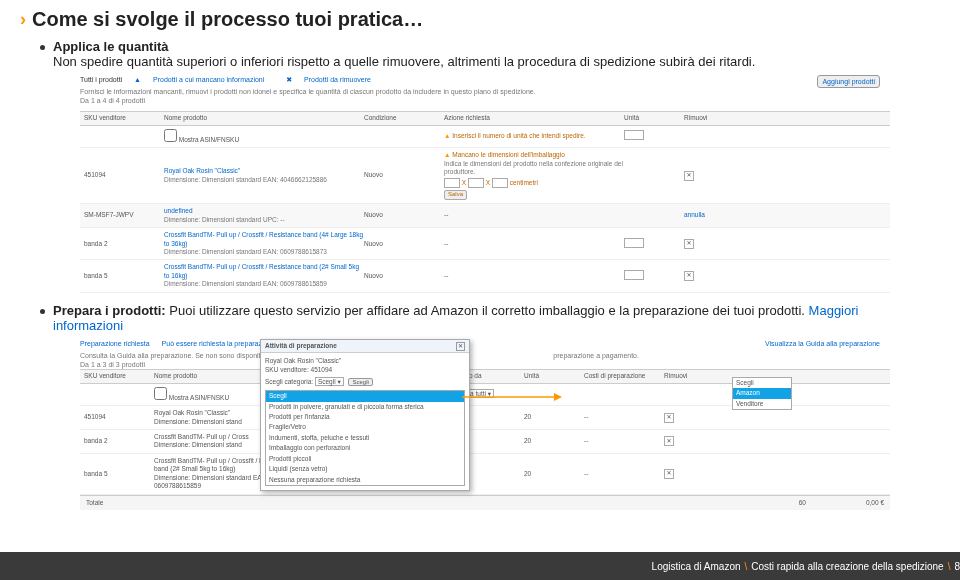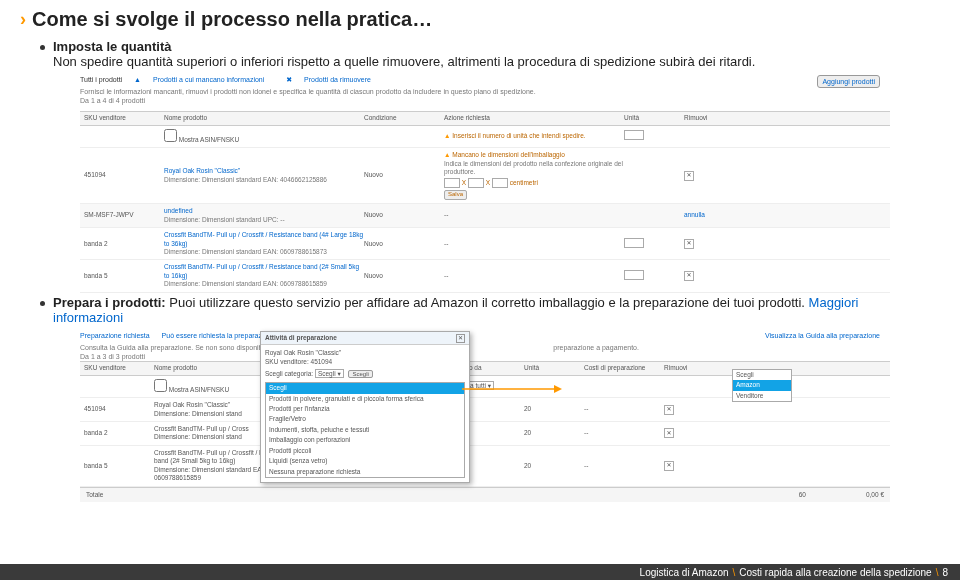--- a/index.html
+++ b/index.html
@@ -3,21 +3,21 @@
 <meta charset="utf-8">
 <style>
 *{box-sizing:border-box;margin:0;padding:0}
 body{font-family:Arial,Helvetica,sans-serif;width:960px;height:580px;background:#fff;position:relative;overflow:hidden}
 .chev{color:#f90;font-size:18px;font-weight:bold;margin-right:6px}
 .hdr{display:flex;align-items:center;padding:8px 20px 4px 20px}
 .hdr h1{font-size:20px;color:#222}
 .body{padding:4px 40px 0 40px;font-size:13px;color:#222}
 .bul{display:flex;gap:8px;margin-bottom:2px}
 .bul .dot{width:5px;height:5px;border-radius:50%;background:#333;margin-top:6px;flex:0 0 5px}
-.sec2{margin-top:0}
+.sec2{margin-top:8px}
 .link{color:#06c}
 .shot{margin:6px 30px 0 40px;border:0;font-size:7px;color:#555;line-height:1.3}
 .shot1{height:220px}
 .tabs{margin-bottom:3px}
 .tabs span{margin-right:10px;color:#06c}
 .ico-r{color:#c00}
 .ico-y{color:#f90}
 .addbtn{float:right;border:1px solid #999;border-radius:3px;padding:1px 4px;background:#eee;font-size:7px}
 .small{color:#777}
 .th{display:grid;grid-template-columns:80px 200px 80px 180px 60px 40px;background:#f5f5f5;border-top:1px solid #ccc;border-bottom:1px solid #ccc;padding:2px 4px;margin-top:6px;font-size:6.5px;color:#555}
@@ -44,36 +44,36 @@
 .ddl{border:1px solid #aaa;margin-top:3px}
 .ddl div{padding:1px 3px}
 .ddl .sel-on{background:#12a3e6;color:#fff}
 .scegli{border:1px solid #999;border-radius:2px;padding:0 3px;background:#eee;font-size:6px;margin-left:3px}
 .arrow{position:absolute;left:382px;top:52px;width:100px;height:12px;z-index:11}
 .arrow svg{width:100%;height:100%}
 .dd2{position:absolute;right:98px;top:38px;width:60px;border:1px solid #aaa;background:#fff;font-size:6.5px;z-index:9}
 .dd2 div{padding:1px 3px}
 .dd2 .on{background:#12a3e6;color:#fff}
 .totale{display:flex;justify-content:space-between;padding:3px 6px;font-size:6.5px;background:#f5f5f5;border-top:1px solid #ccc}
-.foot{position:absolute;bottom:0;left:0;right:0;height:16px;background:#3a3a3a;color:#fff;font-size:10px;display:flex;align-items:center;justify-content:flex-end;padding:0 12px}
+.foot{position:absolute;bottom:0;left:0;right:0;height:28px;background:#3a3a3a;color:#fff;font-size:10px;display:flex;align-items:center;justify-content:flex-end;padding:0 0}
 .foot .o{color:#f90;margin:0 4px}
 </style>
 </head>
 <body>
 
 <div class="hdr">
   <span class="chev">›</span>
-  <h1>Come si svolge il processo nella pratica…</h1>
+  <h1>Come si svolge il processo tuoi pratica…</h1>
 </div>
 
 <div class="body">
   <div class="bul">
     <span class="dot"></span>
     <div>
-      <b>Imposta le quantità</b><br>
+      <b>Applica le quantità</b><br>
       <span>Non spedire quantità superiori o inferiori rispetto a quelle rimuovere, altrimenti la procedura di spedizione subirà dei ritardi.</span>
     </div>
   </div>
 
   <div class="shot shot1">
     <div class="tabs">
       <span style="color:#333">Tutti i prodotti</span>
       <span><span class="ico-y">▲</span> <span>Prodotti a cui mancano informazioni</span></span>
       <span><span class="ico-r">✖</span> <span>Prodotti da rimuovere</span></span>
       <span class="addbtn">Aggiungi prodotti</span>

